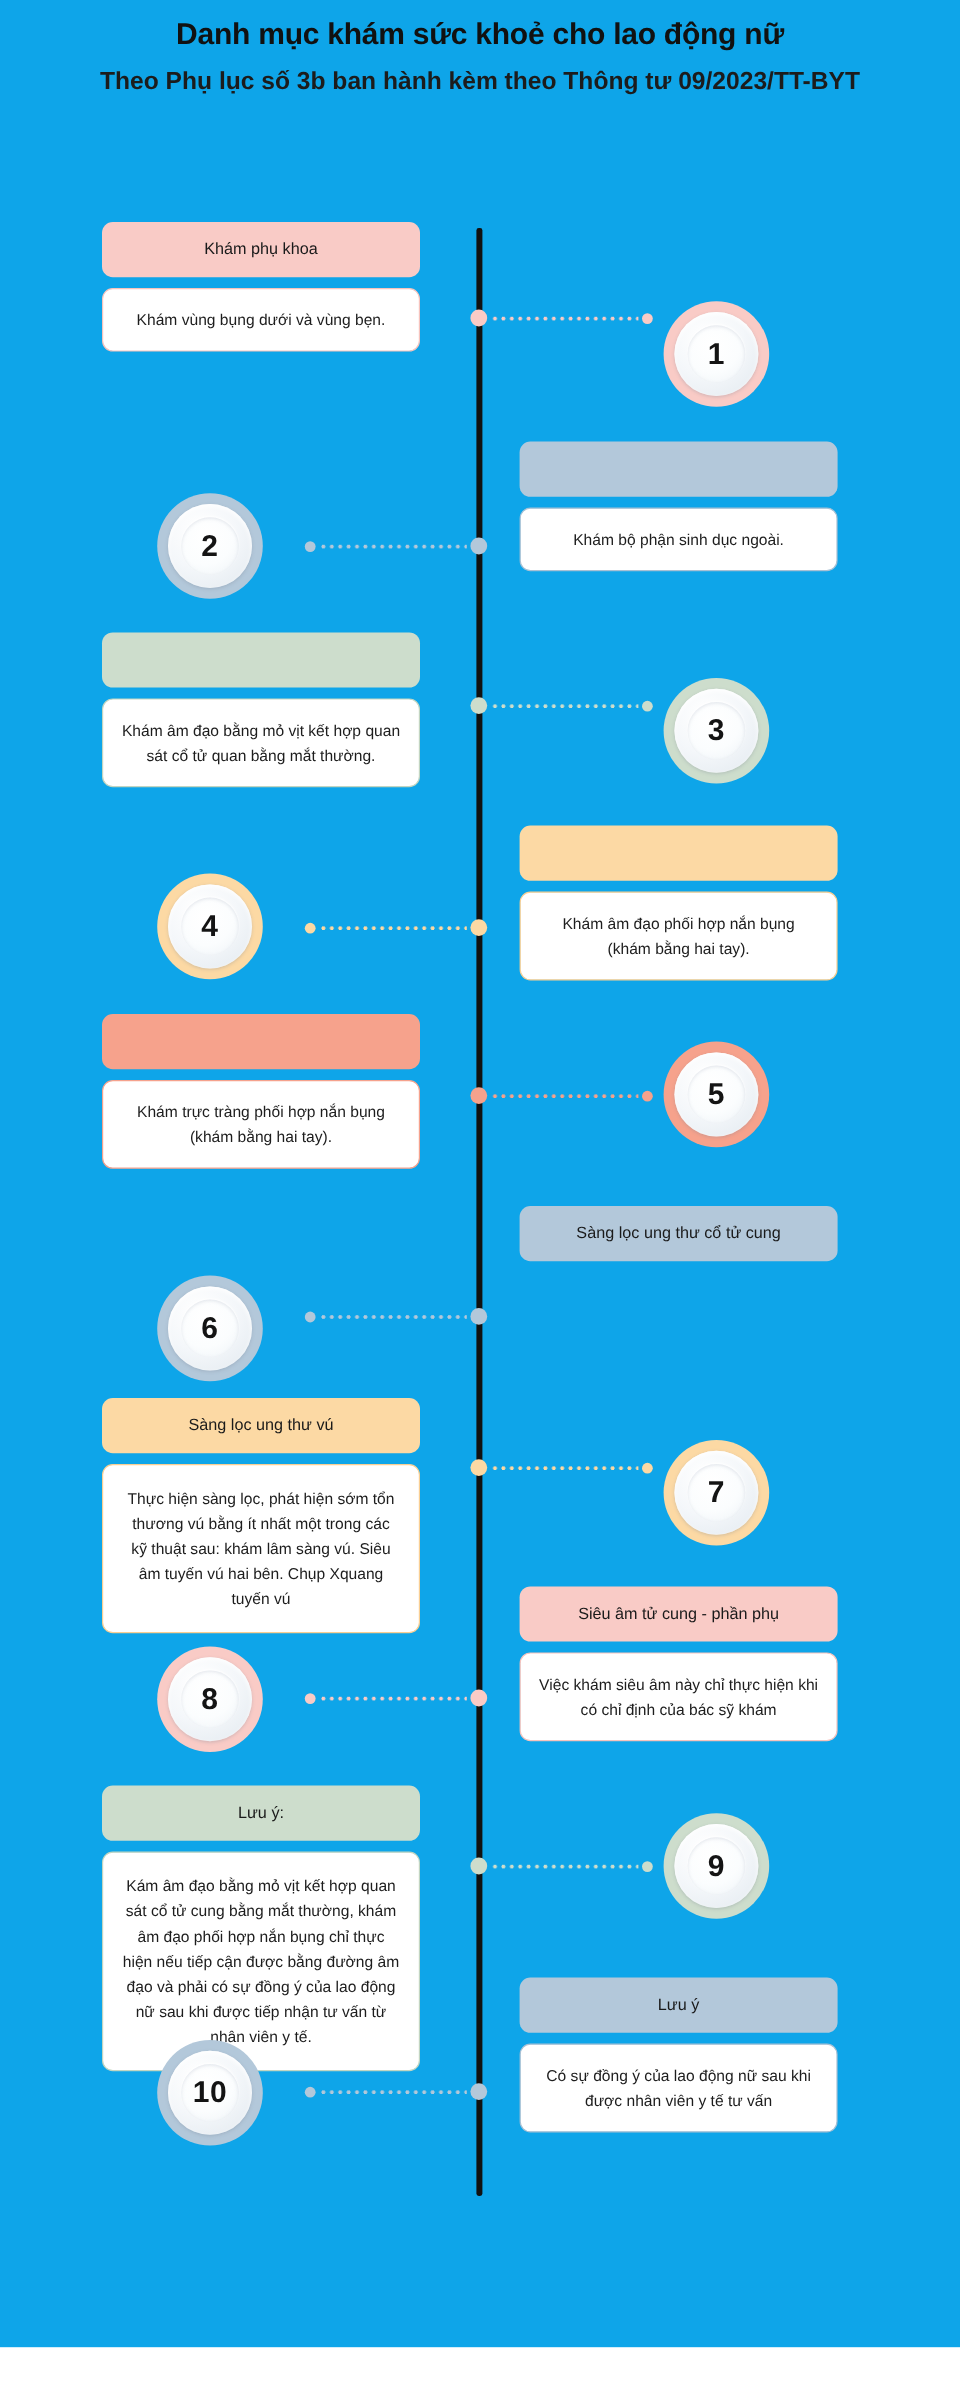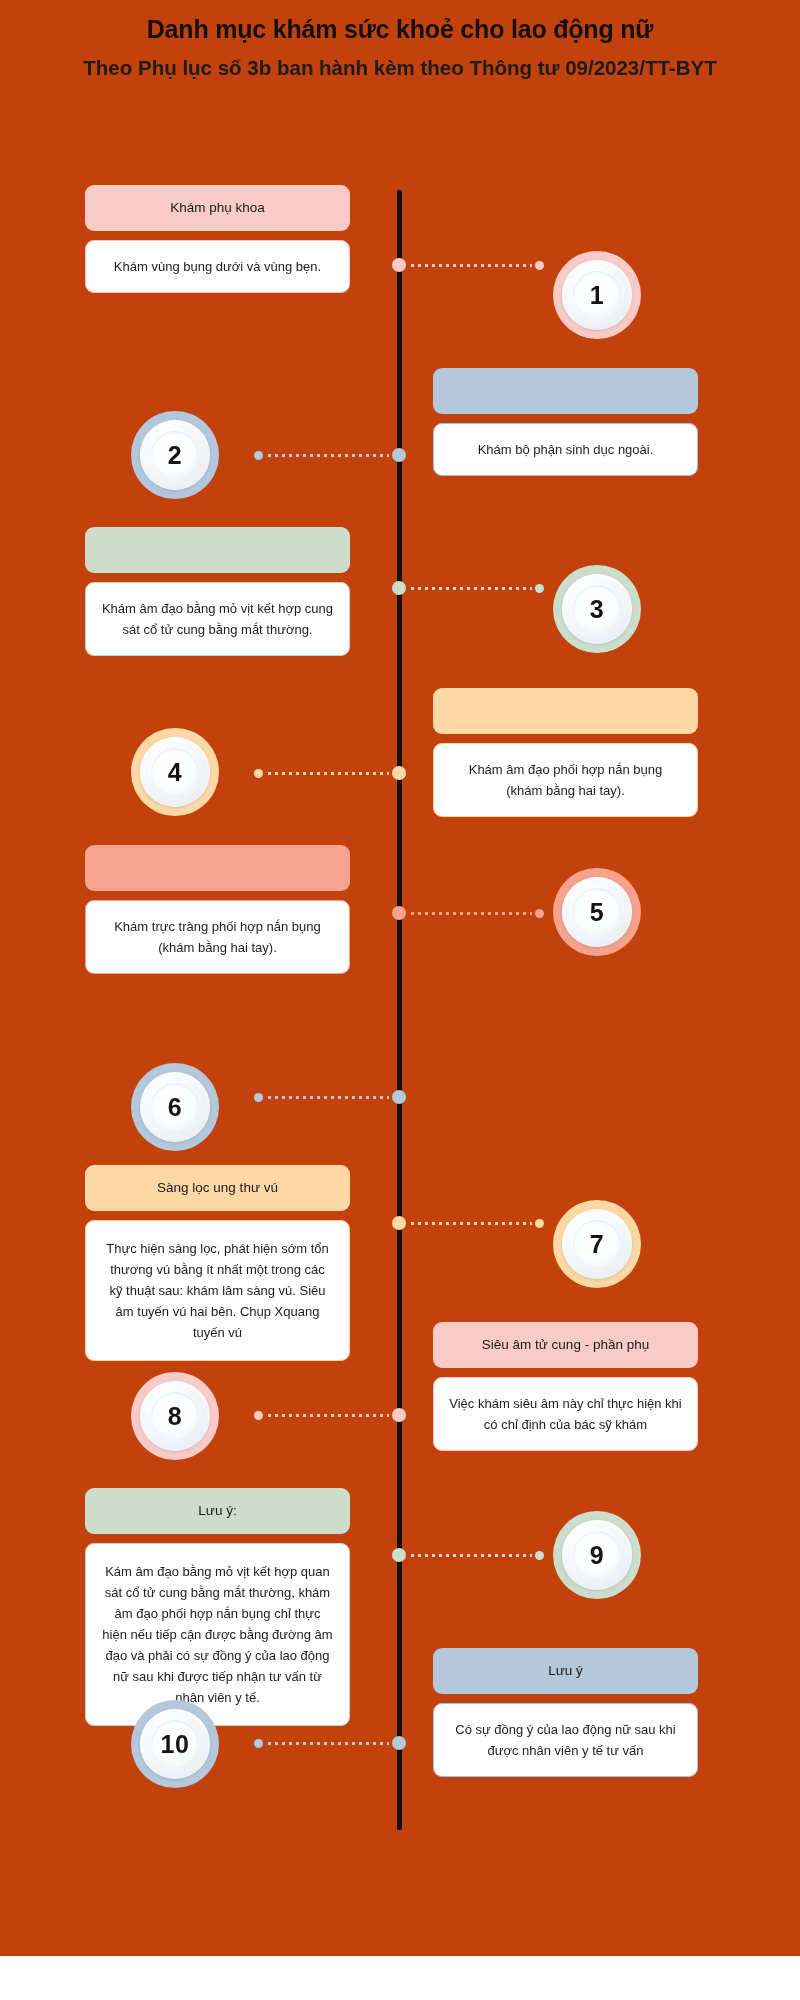--- a/index.html
+++ b/index.html
@@ -11,21 +11,21 @@
     background: #ffffff;
     font-family: "Liberation Sans", "DejaVu Sans", sans-serif;
     color: #1a1a1a;
     overflow: hidden;
   }
 
   .page {
     position: relative;
     width: 800px;
     height: 1956px;
-    background: #c2410c;
+    background: #0ea5e9;
   }
 
   
   .header {
     position: absolute;
     top: 0;
     left: 0;
     width: 800px;
     padding: 14px 60px 0 60px;
     text-align: center;
@@ -192,21 +192,21 @@
         <span class="num">2</span>
       </div>
       <div class="connector" style="top: 448px; color: rgb(179, 200, 218); left: 254px; width: 152px;">
         <span class="dot small" style="background: rgb(179, 200, 218);"></span>
         <span class="dashline"></span>
         <span class="dot" style="background: rgb(179, 200, 218);"></span>
       </div>
       <div class="stack left" style="top: 527px;">
         <div class="pill" style="background: rgb(205, 221, 204);">&nbsp;</div>
         <div class="gap"></div>
-        <div class="card" style="border-color: rgb(194, 213, 193);">Khám âm đạo bằng mỏ vịt kết hợp cung sát cổ tử cung bằng mắt thường.</div>
+        <div class="card" style="border-color: rgb(194, 213, 193);">Khám âm đạo bằng mỏ vịt kết hợp quan sát cổ tử quan bằng mắt thường.</div>
       </div>
       <div class="medallion" style="top: 565px; left: 553px; background: rgb(205, 221, 204);">
         <div class="ring2"></div>
         <div class="ring3"></div>
         <span class="num">3</span>
       </div>
       <div class="connector" style="top: 581px; color: rgb(205, 221, 204); left: 392px; width: 152px;">
         <span class="dot" style="background: rgb(205, 221, 204);"></span>
         <span class="dashline"></span>
         <span class="dot small" style="background: rgb(205, 221, 204);"></span>
@@ -235,20 +235,21 @@
         <div class="ring2"></div>
         <div class="ring3"></div>
         <span class="num">5</span>
       </div>
       <div class="connector" style="top: 906px; color: rgb(246, 162, 140); left: 392px; width: 152px;">
         <span class="dot" style="background: rgb(246, 162, 140);"></span>
         <span class="dashline"></span>
         <span class="dot small" style="background: rgb(246, 162, 140);"></span>
       </div>
       <div class="stack right" style="top: 1005px;">
+        <div class="pill" style="background: rgb(179, 200, 218);">Sàng lọc ung thư cổ tử cung</div>
         <div class="gap"></div>
       </div>
       <div class="medallion" style="top: 1063px; left: 131px; background: rgb(179, 200, 218);">
         <div class="ring2"></div>
         <div class="ring3"></div>
         <span class="num">6</span>
       </div>
       <div class="connector" style="top: 1090px; color: rgb(179, 200, 218); left: 254px; width: 152px;">
         <span class="dot small" style="background: rgb(179, 200, 218);"></span>
         <span class="dashline"></span>

